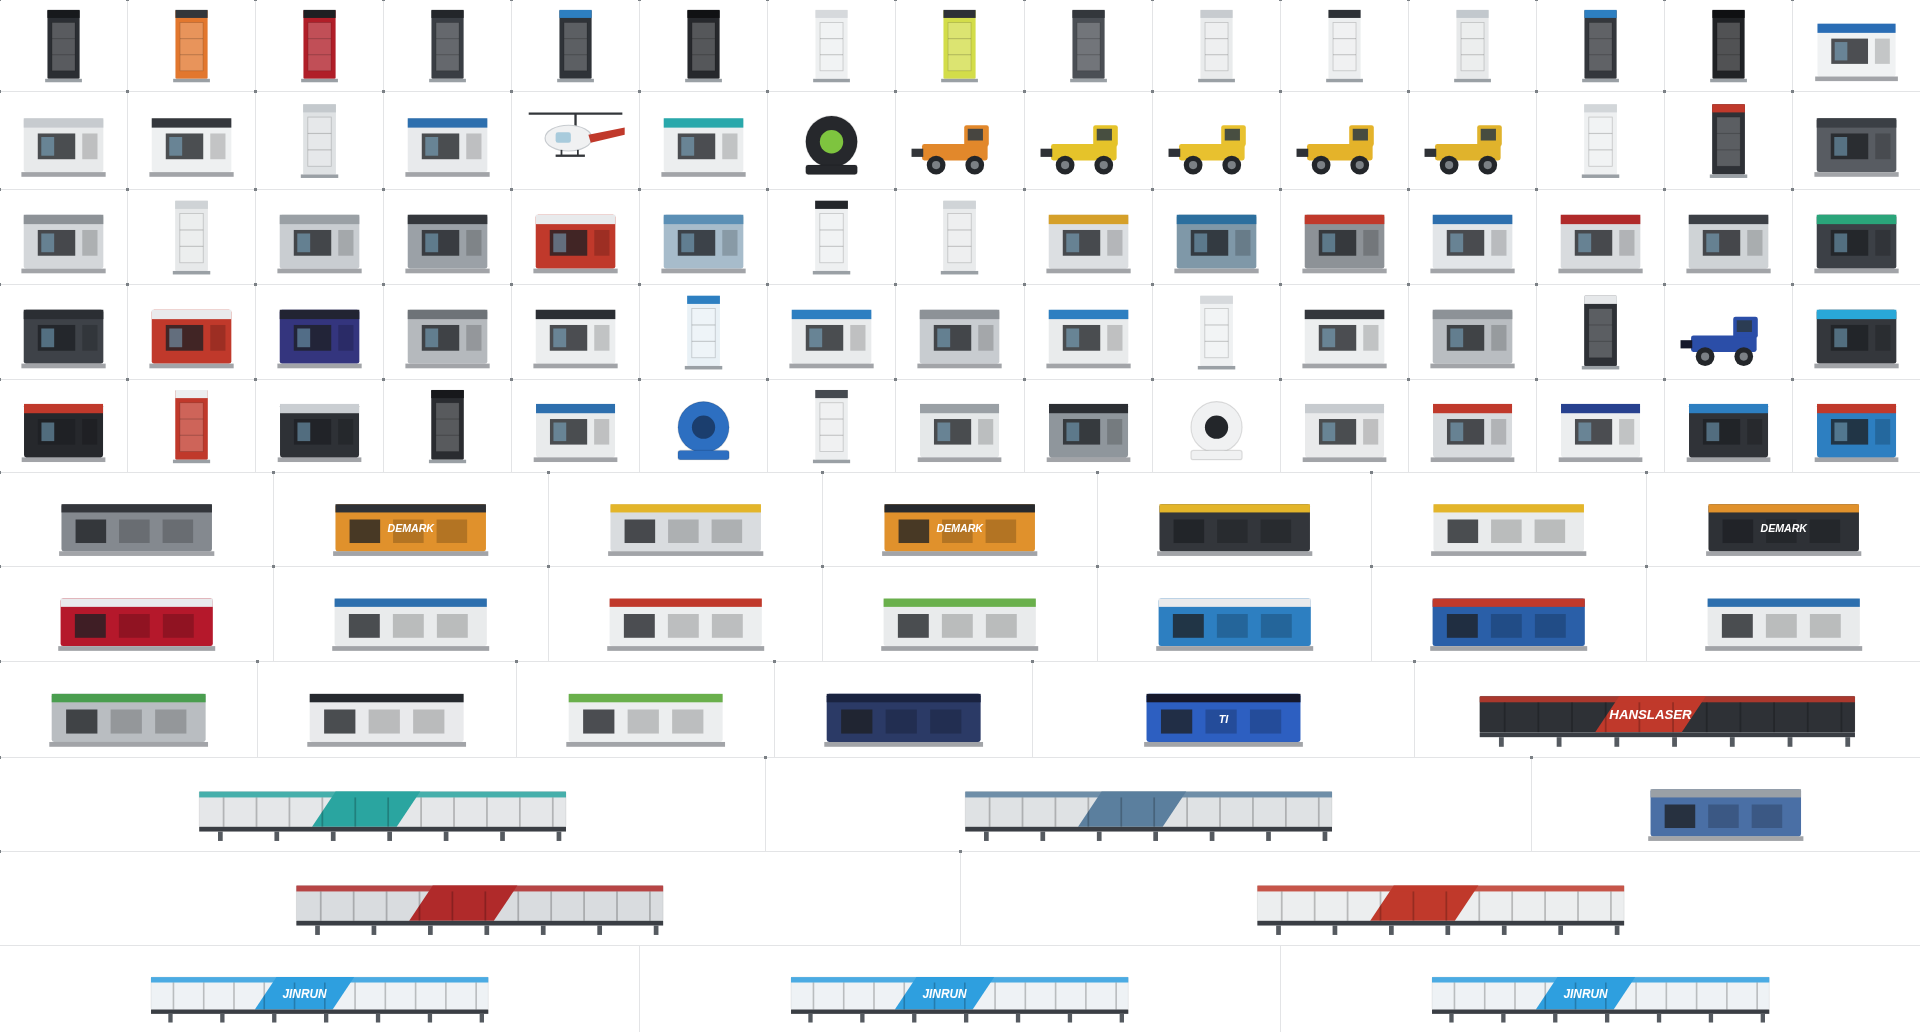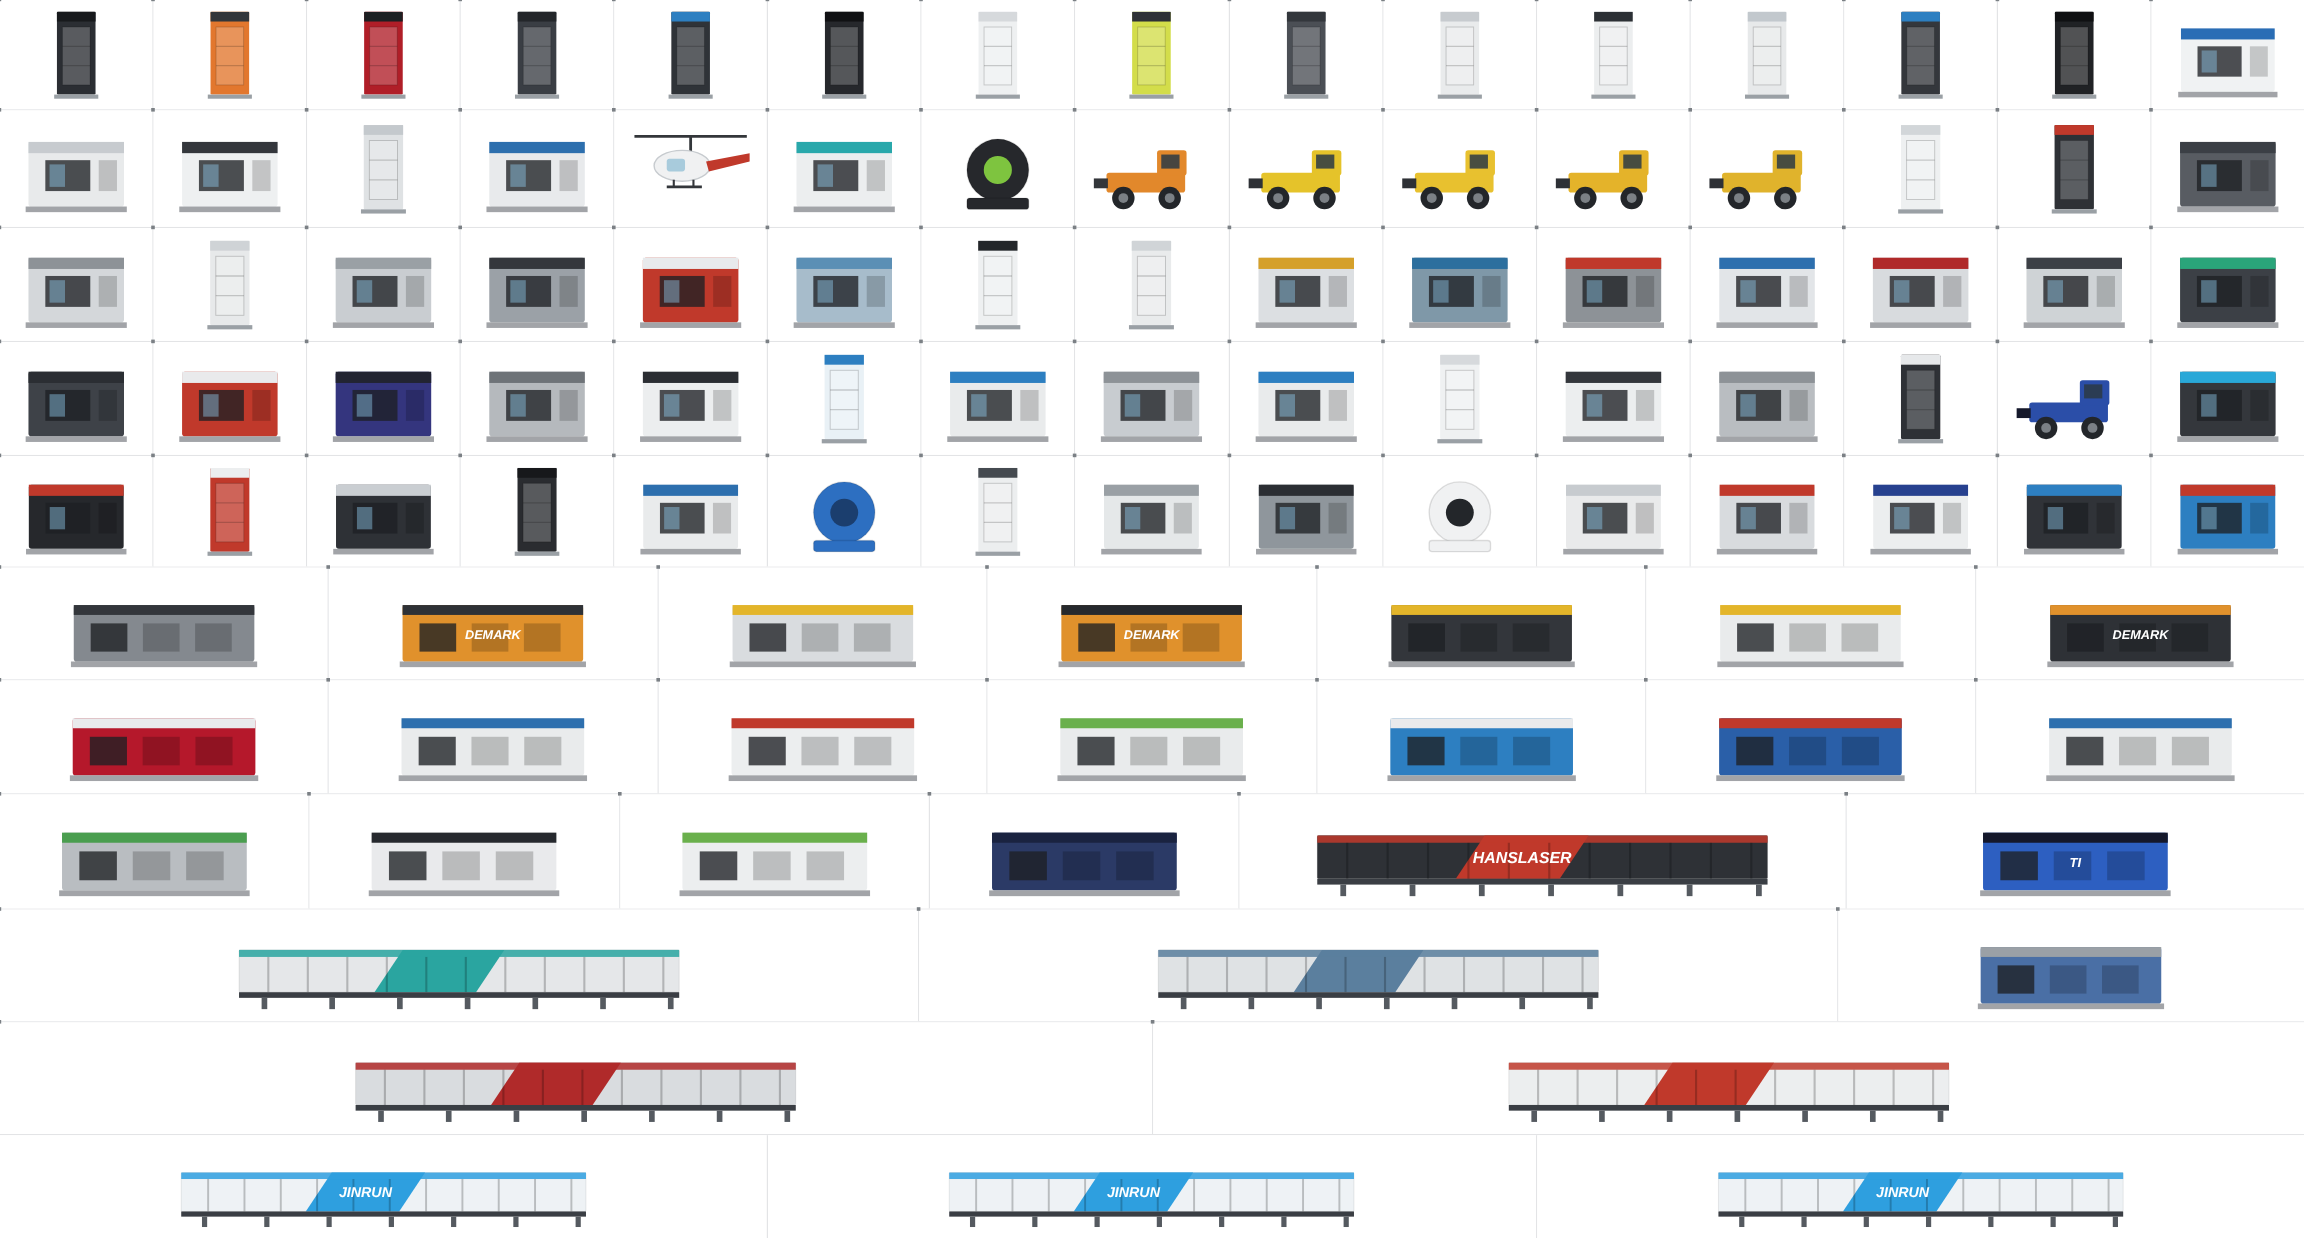--- a/index.html
+++ b/index.html
@@ -963,20 +963,31 @@
         </div>
         <div class="cell" style="flex: 2 1 0px;">
           <svg viewBox="0 0 140 74" preserveAspectRatio="xMidYMid meet" xmlns="http://www.w3.org/2000/svg">
             <rect x="6" y="24" width="128" height="40" rx="2" fill="#2b3a66"></rect>
            <rect x="6" y="24" width="128" height="7" fill="#1a2340"></rect>
            <rect x="18" y="37" width="26" height="20" fill="#1d2024" opacity="0.78"></rect>
            <rect x="55" y="37" width="26" height="20" fill="rgba(0,0,0,0.2)"></rect>
            <rect x="92" y="37" width="26" height="20" fill="rgba(0,0,0,0.2)"></rect>
            <rect x="4" y="64" width="132" height="4" fill="#555a60" opacity="0.55"></rect>
            </svg>
+        </div>
+        <div class="cell" style="flex: 3 1 0px;">
+          <svg viewBox="0 0 140 74" preserveAspectRatio="xMidYMid meet" xmlns="http://www.w3.org/2000/svg">
+            <rect x="6" y="24" width="128" height="40" rx="2" fill="#2d5fc1"></rect>
+           <rect x="6" y="24" width="128" height="7" fill="#15182b"></rect>
+           <rect x="18" y="37" width="26" height="20" fill="#1d2024" opacity="0.78"></rect>
+           <rect x="55" y="37" width="26" height="20" fill="rgba(0,0,0,0.2)"></rect>
+           <rect x="92" y="37" width="26" height="20" fill="rgba(0,0,0,0.2)"></rect>
+           <rect x="4" y="64" width="132" height="4" fill="#555a60" opacity="0.55"></rect>
+           <text x="70" y="48" font-size="9" font-weight="bold" font-style="italic" fill="#ffffff" text-anchor="middle" font-family="&quot;Liberation Sans&quot;, sans-serif">TI</text>
+          </svg>
         </div>
         <div class="cell" style="flex: 4 1 0px;">
           <svg viewBox="0 0 320 74" preserveAspectRatio="xMidYMid meet" xmlns="http://www.w3.org/2000/svg">
             <rect x="4" y="26" width="312" height="30" rx="1" fill="#2e3136" stroke="rgba(0,0,0,0.1)" stroke-width="0.6"></rect>
            <polygon points="120,26 192,26 172,56 100,56" fill="#c0392b"></polygon>
            <rect x="4" y="26" width="312" height="5" fill="#c0392b" opacity="0.85"></rect>
            <rect x="24" y="31" width="1.5" height="25" fill="rgba(0,0,0,0.22)"></rect>
             <rect x="52" y="31" width="1.5" height="25" fill="rgba(0,0,0,0.22)"></rect>
             <rect x="80" y="31" width="1.5" height="25" fill="rgba(0,0,0,0.22)"></rect>
             <rect x="108" y="31" width="1.5" height="25" fill="rgba(0,0,0,0.22)"></rect>
@@ -989,31 +1000,20 @@
             <rect x="304" y="31" width="1.5" height="25" fill="rgba(0,0,0,0.22)"></rect>
            <rect x="4" y="56" width="312" height="4" fill="#3a3e44"></rect>
            <rect x="20" y="60" width="4" height="8" fill="#555a60"></rect>
             <rect x="68" y="60" width="4" height="8" fill="#555a60"></rect>
             <rect x="116" y="60" width="4" height="8" fill="#555a60"></rect>
             <rect x="164" y="60" width="4" height="8" fill="#555a60"></rect>
             <rect x="212" y="60" width="4" height="8" fill="#555a60"></rect>
             <rect x="260" y="60" width="4" height="8" fill="#555a60"></rect>
             <rect x="308" y="60" width="4" height="8" fill="#555a60"></rect>
            <text x="146" y="45" font-size="11" font-weight="bold" font-style="italic" fill="#ffffff" text-anchor="middle" font-family="&quot;Liberation Sans&quot;, sans-serif">HANSLASER</text>
-          </svg>
-        </div>
-        <div class="cell" style="flex: 3 1 0px;">
-          <svg viewBox="0 0 140 74" preserveAspectRatio="xMidYMid meet" xmlns="http://www.w3.org/2000/svg">
-            <rect x="6" y="24" width="128" height="40" rx="2" fill="#2d5fc1"></rect>
-           <rect x="6" y="24" width="128" height="7" fill="#15182b"></rect>
-           <rect x="18" y="37" width="26" height="20" fill="#1d2024" opacity="0.78"></rect>
-           <rect x="55" y="37" width="26" height="20" fill="rgba(0,0,0,0.2)"></rect>
-           <rect x="92" y="37" width="26" height="20" fill="rgba(0,0,0,0.2)"></rect>
-           <rect x="4" y="64" width="132" height="4" fill="#555a60" opacity="0.55"></rect>
-           <text x="70" y="48" font-size="9" font-weight="bold" font-style="italic" fill="#ffffff" text-anchor="middle" font-family="&quot;Liberation Sans&quot;, sans-serif">TI</text>
           </svg>
         </div>
       </div>
       <div class="row" style="height: 94px;">
         <div class="cell" style="flex: 6 1 0px;">
           <svg viewBox="0 0 320 74" preserveAspectRatio="xMidYMid meet" xmlns="http://www.w3.org/2000/svg">
             <rect x="4" y="26" width="312" height="30" rx="1" fill="#e5e7e9" stroke="rgba(0,0,0,0.1)" stroke-width="0.6"></rect>
            <polygon points="120,26 192,26 172,56 100,56" fill="#2aa5a0"></polygon>
            <rect x="4" y="26" width="312" height="5" fill="#2aa5a0" opacity="0.85"></rect>
            <rect x="24" y="31" width="1.5" height="25" fill="rgba(0,0,0,0.22)"></rect>

